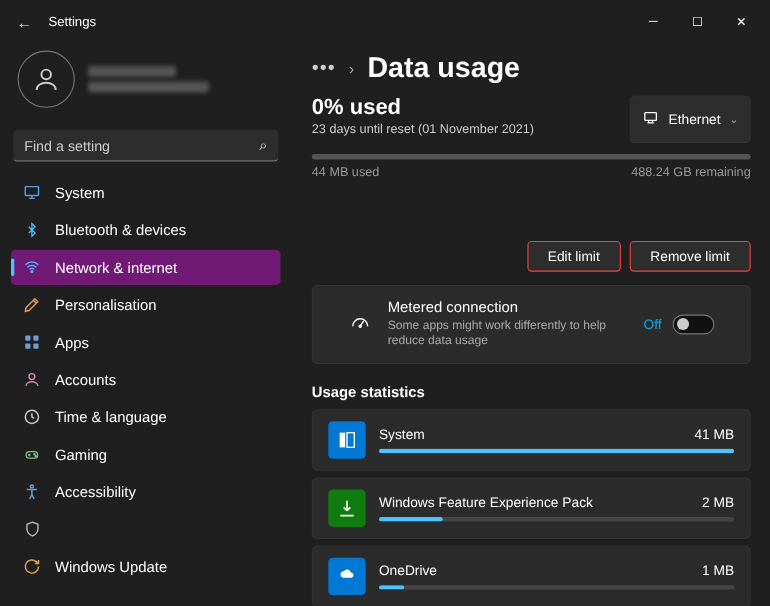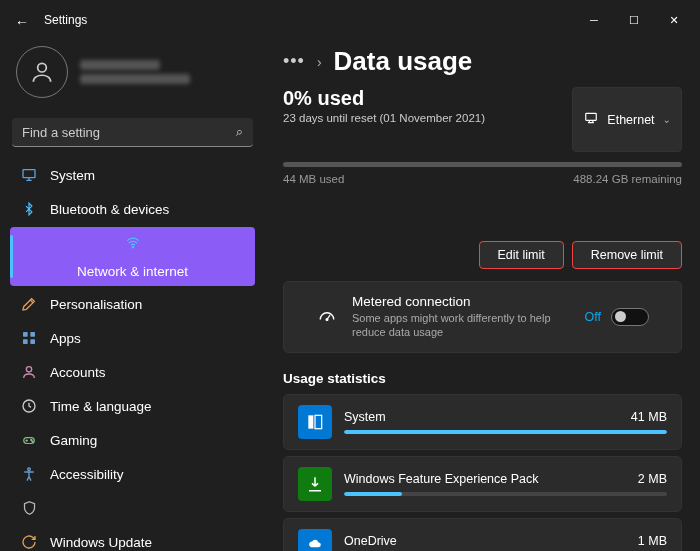--- a/index.html
+++ b/index.html
@@ -15,32 +15,32 @@
   .avatar { width: 52px; height: 52px; border-radius: 50%; border: 1.5px solid #777; display: flex; align-items: center; justify-content: center; }
   .avatar svg { width: 26px; height: 26px; }
   .profile .lines div { height: 10px; border-radius: 3px; background: #555; filter: blur(2px); margin: 4px 0; }
   .profile .lines .l1 { width: 80px; }
   .profile .lines .l2 { width: 110px; }
   .search { display: flex; align-items: center; background: #2d2d2d; border-bottom: 1px solid #888; border-radius: 4px; padding: 6px 10px; margin: 4px 2px 12px 2px; }
   .search input { flex: 1; background: transparent; border: none; color: #ccc; font-size: 13px; outline: none; }
   .search input::placeholder { color: #ccc; }
   .nav { display: flex; flex-direction: column; gap: 2px; }
   .nav-item { display: flex; align-items: center; gap: 12px; padding: 7px 10px; border-radius: 4px; font-size: 13.5px; cursor: pointer; position: relative; }
-  .nav-item.active { background: #8b5cf6; flex-direction: column; }
+  .nav-item.active { background: #701a75; }
   .nav-item.active::before { content: ""; position: absolute; left: 0; top: 8px; bottom: 8px; width: 3px; background: #4cc2ff; border-radius: 2px; }
   .nav-item .ico { width: 18px; height: 18px; display: flex; align-items: center; justify-content: center; flex-shrink: 0; }
   .main { flex: 1; padding: 6px 18px 10px 18px; overflow-y: auto; }
   .crumb { display: flex; align-items: center; gap: 12px; margin-bottom: 10px; }
   .crumb .dots { font-size: 18px; letter-spacing: 1px; color: #ccc; cursor: pointer; }
   .crumb .gt { color: #aaa; font-size: 14px; }
   .crumb h1 { font-size: 26px; font-weight: 600; }
   .headrow { display: flex; align-items: flex-start; justify-content: space-between; }
   .used h2 { font-size: 20px; font-weight: 600; }
   .used .sub { font-size: 11.5px; color: #ccc; margin-top: 2px; }
-  .ethbtn { display: flex; align-items: center; gap: 8px; background: #2d2d2d; border: 1px solid #333; padding: 23px 10px; border-radius: 4px; font-size: 12.5px; cursor: pointer; }
+  .ethbtn { display: flex; align-items: center; gap: 8px; background: #2d2d2d; border: 1px solid #333; padding: 12px 10px; border-radius: 4px; font-size: 12.5px; cursor: pointer; }
   .bigbar { height: 5px; background: #555; border-radius: 3px; margin-top: 10px; }
   .barlabels { display: flex; justify-content: space-between; font-size: 11.5px; color: #999; margin-top: 6px; }
   .btnrow { display: flex; justify-content: flex-end; gap: 8px; margin-top: 10px; }
   .btn { background: #2d2d2d; border: 1px solid #ef4444; border-radius: 4px; padding: 6px 18px; font-size: 12.5px; cursor: pointer; margin-top: 46px; }
   .card { background: #2b2b2b; border: 1px solid #333; border-radius: 5px; margin-top: 12px; padding: 12px 32px; display: flex; align-items: center; gap: 14px; }
   .card .txt .t { font-size: 13.5px; }
   .card .txt .d { font-size: 11px; color: #aaa; line-height: 1.3; margin-top: 2px; max-width: 210px; }
   .card .right { margin-left: auto; display: flex; align-items: center; gap: 10px; font-size: 12.5px; color: #0ea5e9; }
   .toggle { width: 38px; height: 18px; background: #111; border: 1px solid #777; border-radius: 10px; position: relative; cursor: pointer; }
   .toggle::after { content: ""; width: 11px; height: 11px; background: #ccc; border-radius: 50%; position: absolute; top: 2.5px; left: 3px; }

